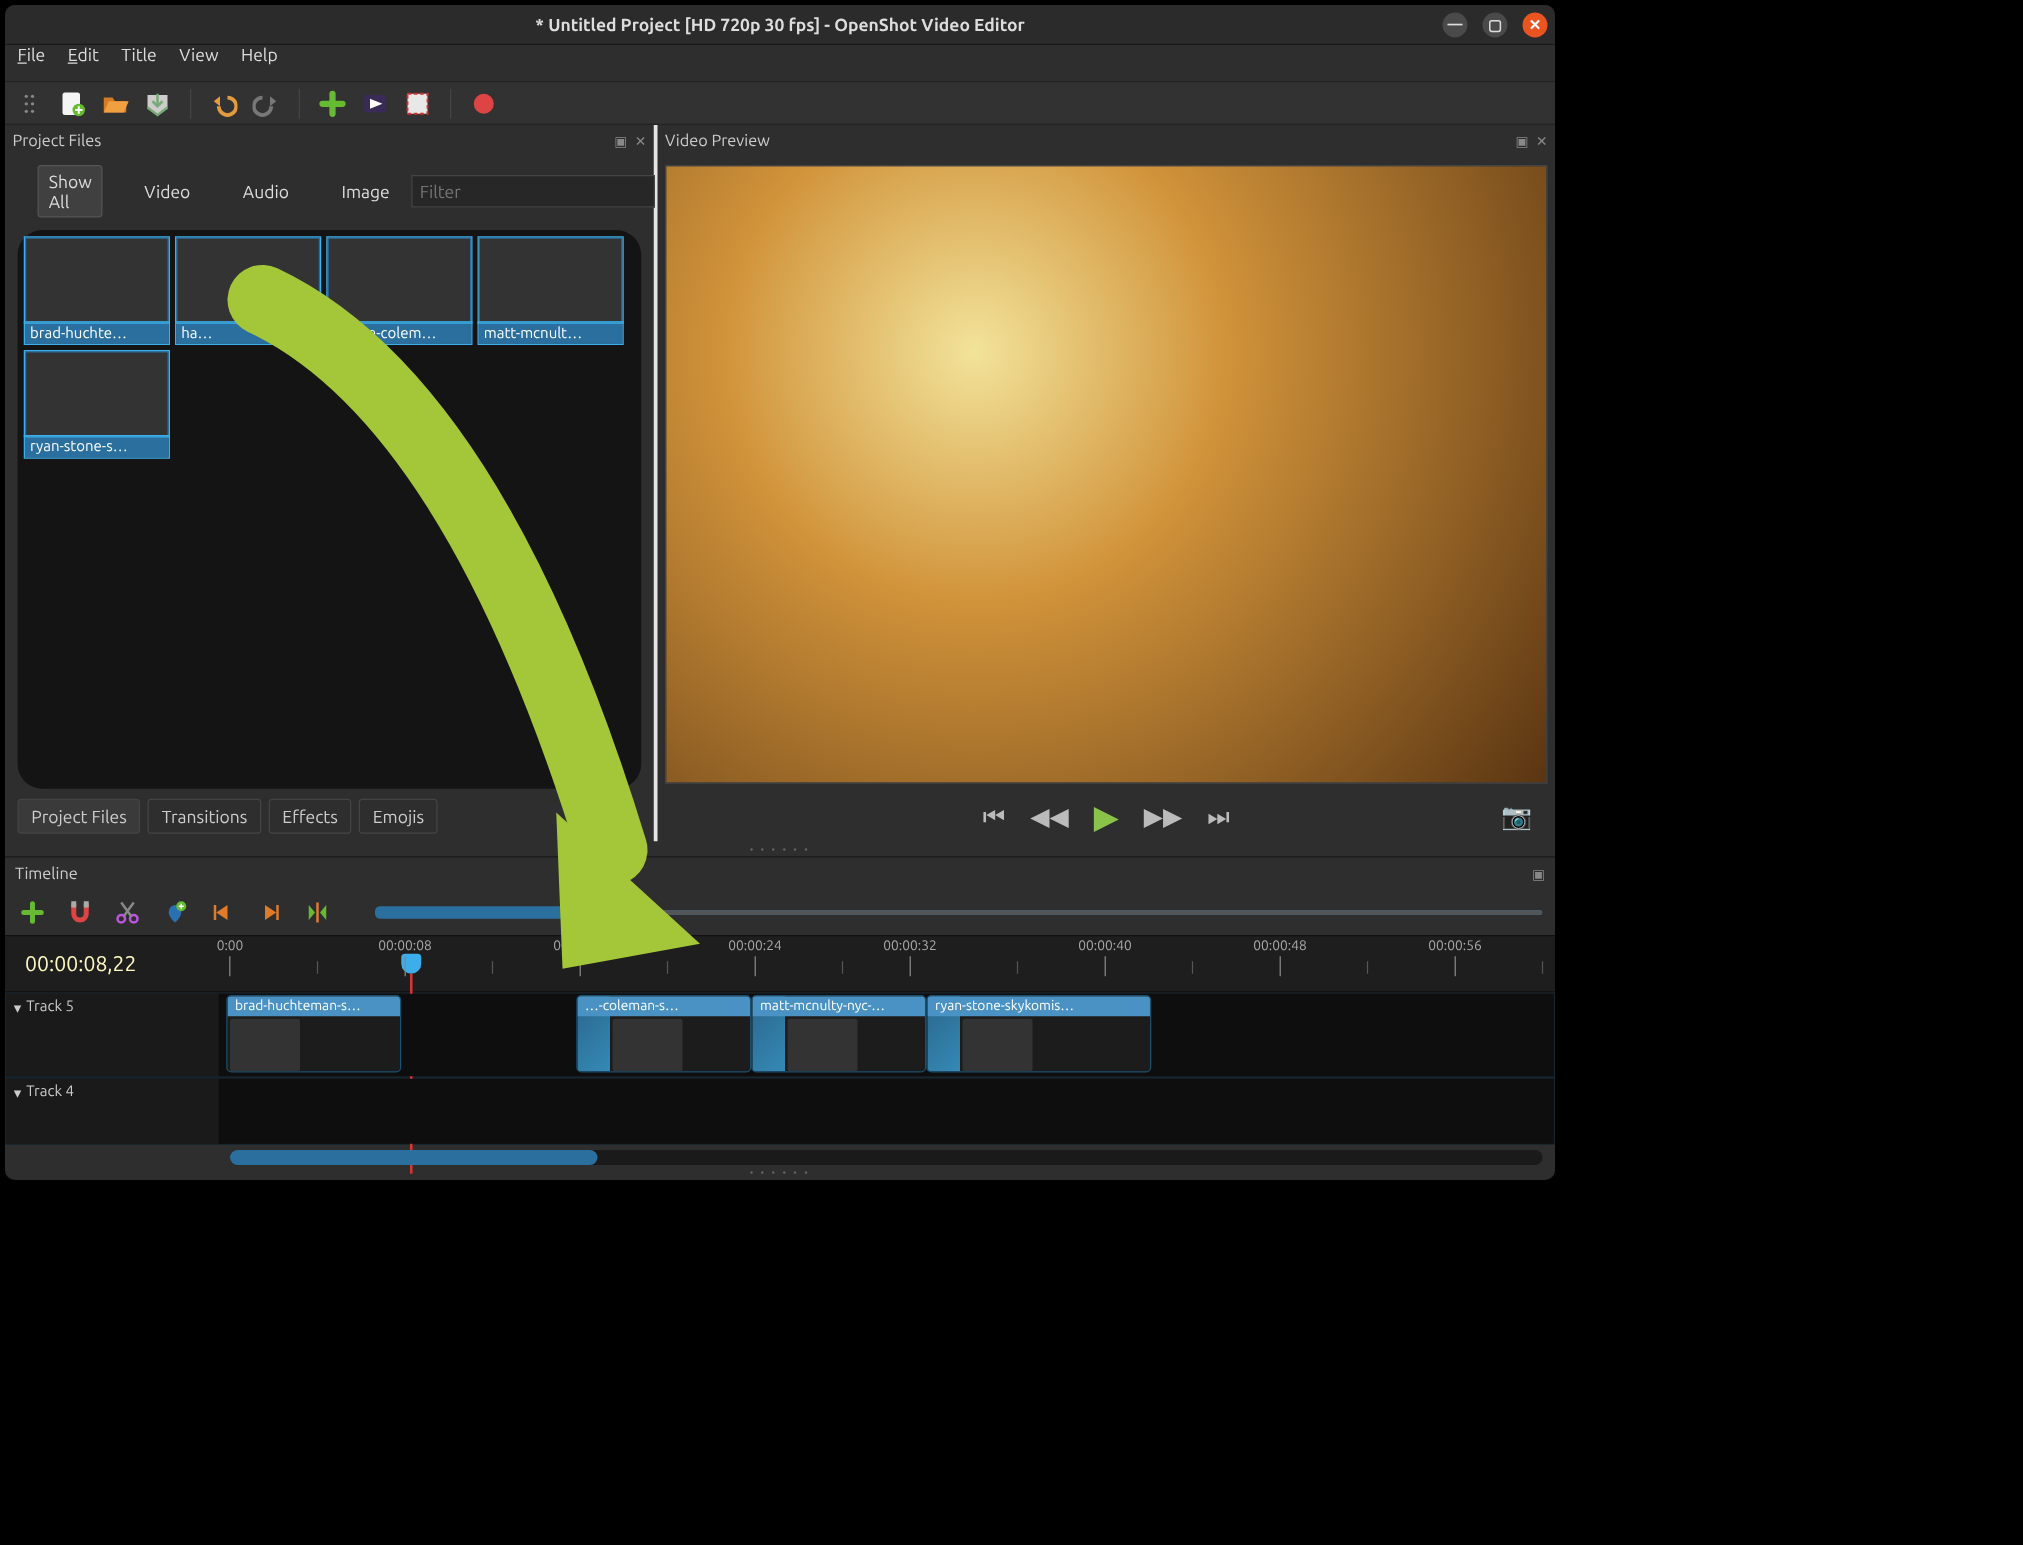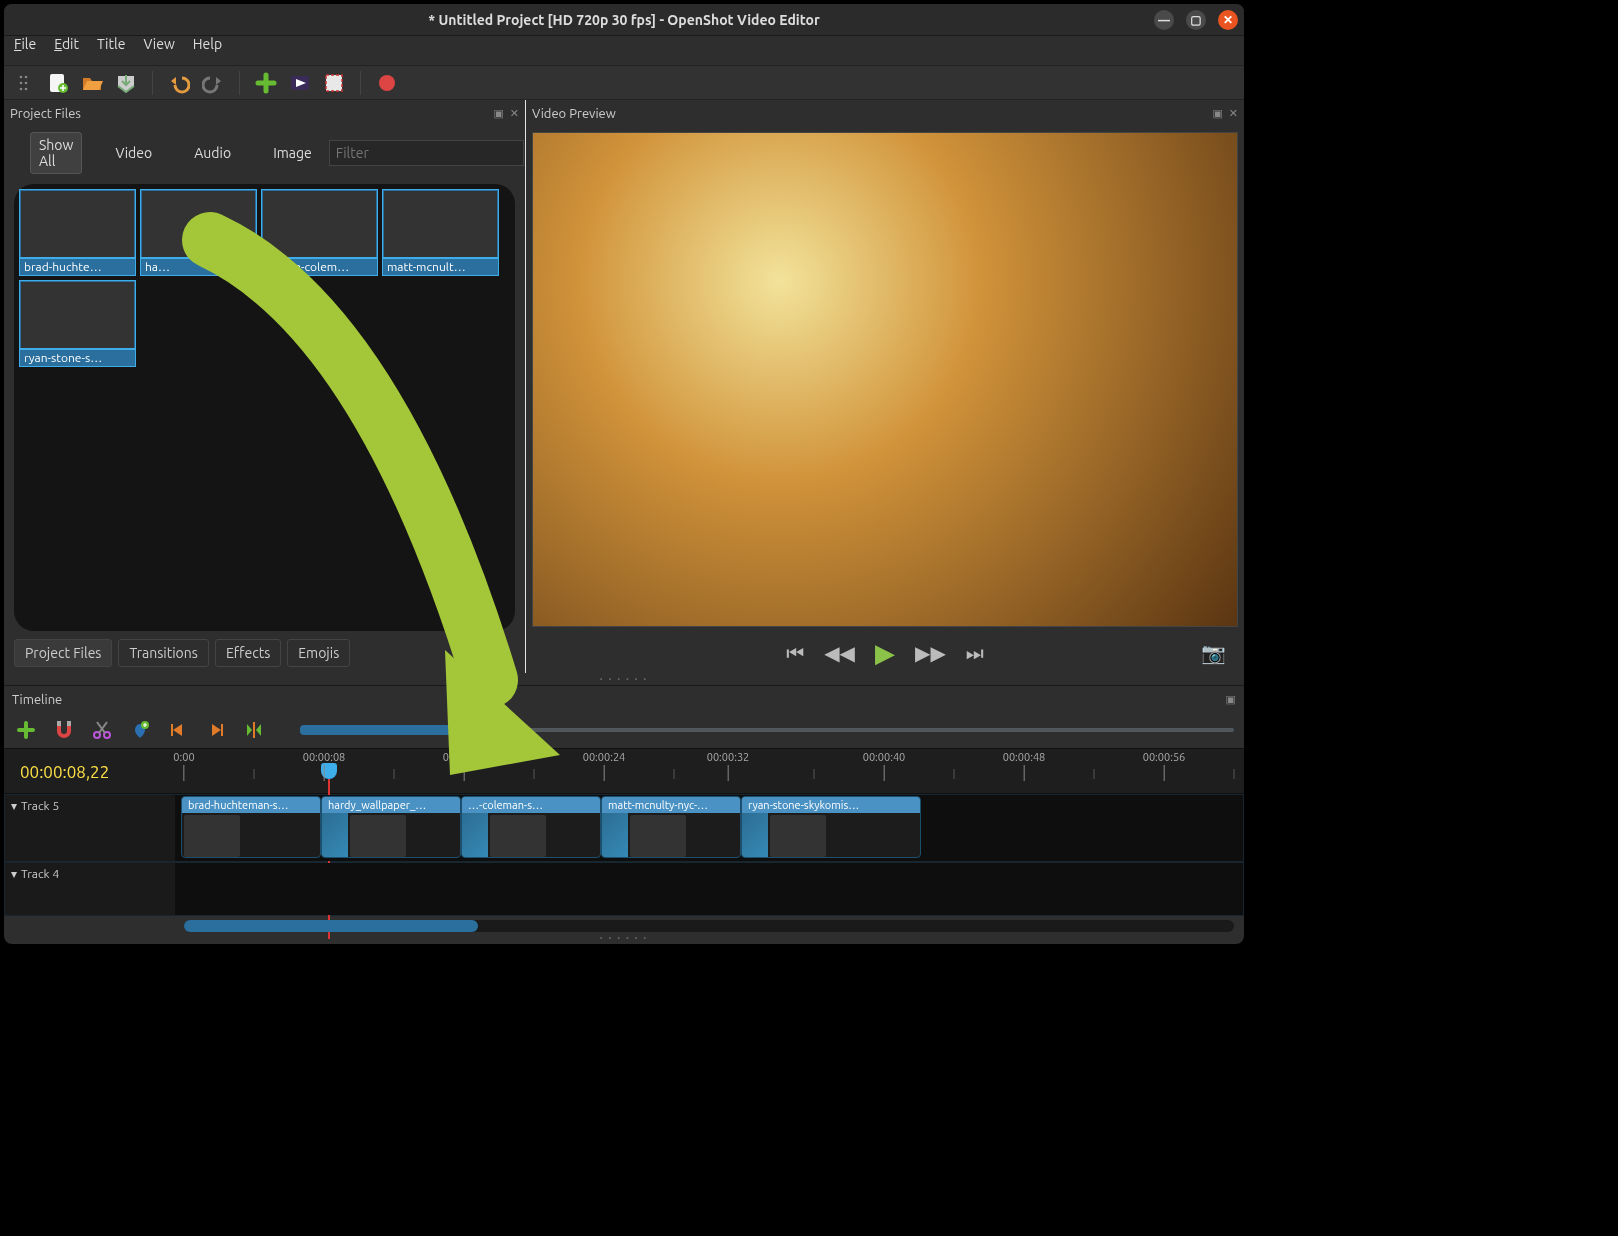--- a/index.html
+++ b/index.html
@@ -18,21 +18,21 @@
   .menubar span { cursor: pointer; }
   .menubar span u { text-decoration: underline; }
 
   
   .toolbar { height: 34px; background: #323232; display: flex; align-items: center; padding: 0 8px; gap: 10px; border-bottom: 1px solid #222; }
   .tb-ico { width: 24px; height: 24px; display:flex; align-items:center; justify-content:center; }
   .tb-sep { width:1px; height:24px; background:#444; margin:0 4px; }
 
   
   .main { flex: 1; display: flex; min-height: 0; }
-  .left-pane { width: 522px; display: flex; flex-direction: column; border-right: 1px solid #e5e5e5; }
+  .left-pane { width: 522px; display: flex; flex-direction: column; border-right: 3px solid #e5e5e5; }
   .right-pane { flex: 1; display: flex; flex-direction: column; }
 
   .pane-hdr { height: 26px; display: flex; align-items: center; justify-content: space-between; padding: 0 6px; color: #ccc; font-size: 13px; }
   .pane-hdr .icons { display: flex; gap: 6px; }
 
   
   .filter-row { display: flex; align-items: center; gap: 8px; padding: 6px 10px; }
   .filter-row .btn { padding: 4px 8px; color: #ddd; font-size: 14px; border: 1px solid transparent; border-radius: 3px; margin-left: 16px; }
   .filter-row .btn.active { background: #404040; border-color: #555; }
   .filter-input { flex:1; background: #272727; border: 1px solid #444; color: #aaa; padding: 4px 6px; font-size: 14px; }
@@ -56,21 +56,21 @@
   
   .timeline-section { display:flex; flex-direction:column; border-top: 1px solid #1a1a1a; }
   .timeline-hdr { height: 26px; display:flex; align-items:center; justify-content:space-between; padding:0 8px; color:#ccc; font-size:13px; }
   .tl-toolbar { height: 36px; background:#2e2e2e; display:flex; align-items:center; padding:0 10px; gap:14px; }
   .tl-zoom { flex:1; height:14px; margin-left:20px; position:relative; }
   .tl-zoom .track { position:absolute; top:5px; left:0; right:0; height:4px; background:#555; border-radius:2px; }
   .tl-zoom .sel { position:absolute; top:2px; left:0; width:180px; height:10px; background:#2a6f9e; border-radius:4px; }
   .tl-zoom .knob { position:absolute; top:0; left:176px; width:14px; height:14px; background:#3daee9; border-radius:50%; }
 
   .ruler-row { display:flex; background:#1e1e1e; height:46px; border-top:1px solid #111; border-bottom:1px solid #111; }
-  .tc-box { width: 170px; display:flex; align-items:center; justify-content:start; padding-left:16px; color:#fde047; font-size:17px; }
+  .tc-box { width: 170px; display:flex; align-items:center; justify-content:start; padding-left:16px; color:#fef9c3; font-size:17px; }
   .ruler { flex:1; position:relative; color:#aaa; font-size:11px; }
   .tick { position:absolute; top:2px; transform:translateX(-50%); }
   .tick .line { width:1px; height:16px; background:#888; margin:2px auto 0; }
   .tick.minor .line { height:10px; background:#555; }
   .tick.minor { top:18px; }
   .playhead { position:absolute; top:0; width:0; }
   .playhead .head { width:16px; height:16px; background:#3daee9; border-radius:3px 3px 50% 50%; margin-left:-8px; margin-top:14px; }
   .playhead .line { width:2px; background:#d33; position:absolute; top:30px; left:-1px; height:160px; }
 
   .tracks { background:#141414; }
@@ -399,25 +399,20 @@
       <div class="track">
         <div class="track-hdr">
           <span>▾</span>
           <span>Track 5</span>
         </div>
         <div class="track-body">
           <div class="clip" style="left:6px;width:140px">
             <div class="title">brad-huchteman-s…</div>
               <div class="cimg bg-forest"></div>
           </div>
-          <div class="clip" style="left:146px;width:140px">
-            <div class="trans-l"></div>
-              <div class="title">hardy_wallpaper_…</div>
-              <div class="cimg bg-warm" style="left:28px"></div>
-          </div>
           <div class="clip" style="left:286px;width:140px">
             <div class="trans-l"></div>
               <div class="title">…-coleman-s…</div>
               <div class="cimg bg-room" style="left:28px"></div>
           </div>
           <div class="clip" style="left:426px;width:140px">
             <div class="trans-l"></div>
               <div class="title">matt-mcnulty-nyc-…</div>
               <div class="cimg bg-dark" style="left:28px"></div>
           </div>

